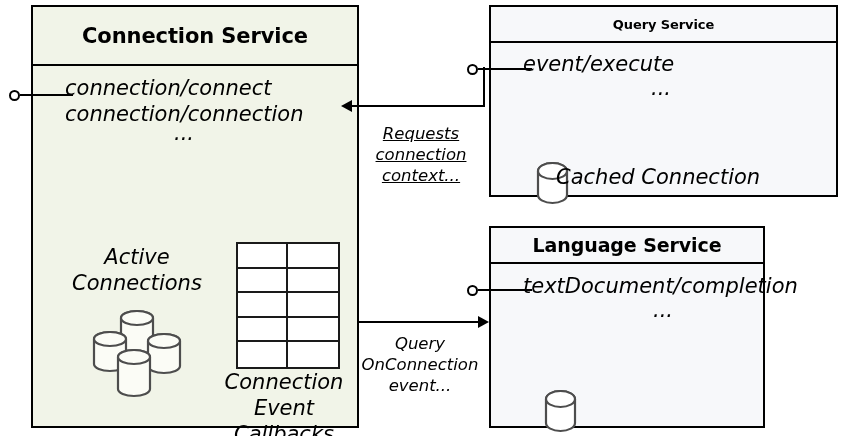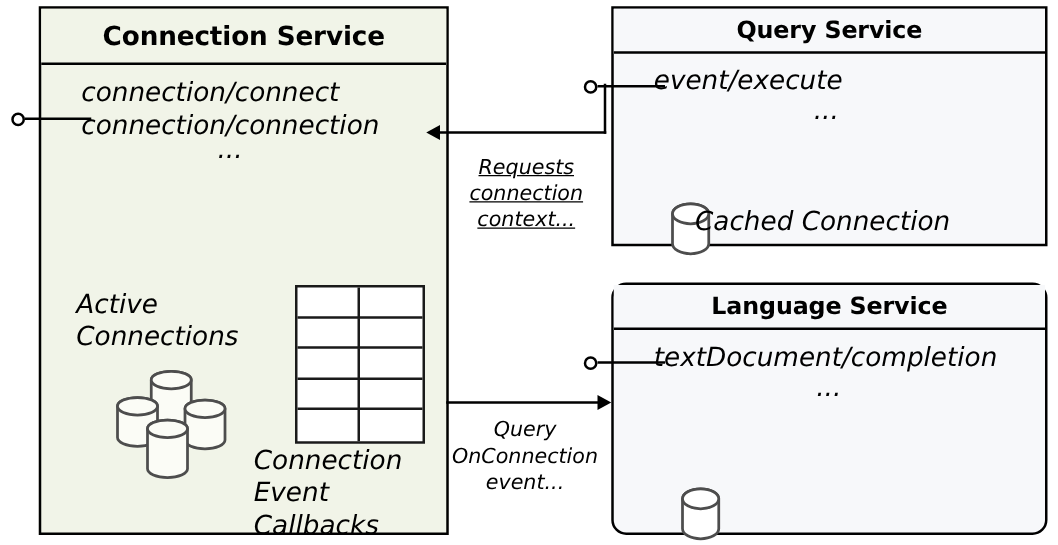--- a/index.html
+++ b/index.html
@@ -48,47 +48,46 @@
   }
 
   #connection-service {
     left: 31px;
     top: 5px;
     width: 328px;
     height: 423px;
     background: #f1f4e8;
   }
   #connection-service > .hdr {
-    height: 45px;
+    height: 59px;
     font-size: 21px;
     background: #f1f4e8;
   }
   #connection-service > .body { height: 378px; }
 
   #query-service {
     left: 489px;
     top: 5px;
     width: 349px;
     height: 192px;
     background: #f7f8fa;
   }
   #query-service > .hdr {
     height: 36px;
-    font-size: 19px;
+    font-size: 13px;
     background: #f7f8fa;
   }
   #query-service > .body { height: 152px; }
 
   #language-service {
     left: 489px;
     top: 226px;
-    width: 349px;
+    width: 276px;
     height: 202px;
     background: #f7f8fa;
-    border-radius: 12px;
   }
   #language-service > .hdr {
     height: 36px;
     font-size: 19px;
     background: #f7f8fa;
   }
   #language-service > .body { height: 162px; }
 
   
   .api-line {
@@ -138,20 +137,21 @@
   #socket-query { left: 467px; top: 64px; }
   #socket-query .stem { width: 54px; }
   #socket-language { left: 467px; top: 285px; }
   #socket-language .stem { width: 54px; }
 
   
   .artifact-label {
     position: absolute;
     font-size: 21px;
     line-height: 26px;
+    text-align: center;
     white-space: pre-line;
   }
   #active-connections-label {
     left: 28px;
     top: 178px;
     width: 152px;
   }
   #callbacks-label {
     left: 170px;
     top: 303px;

